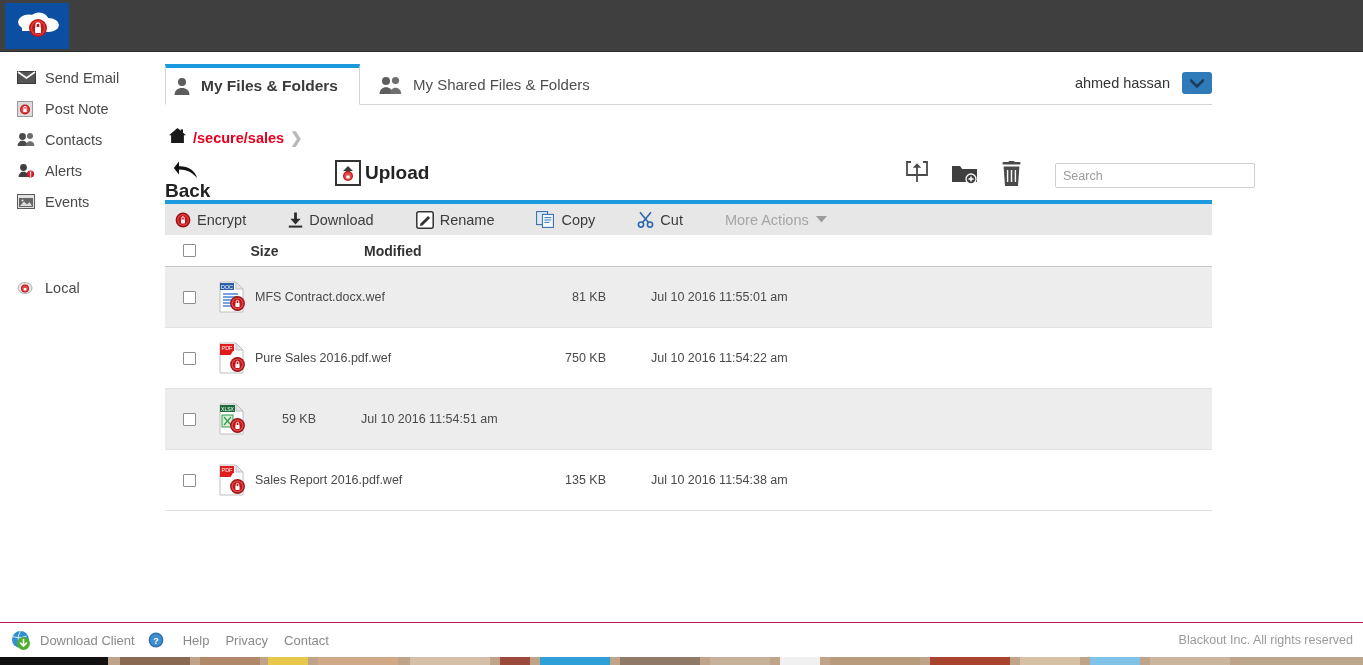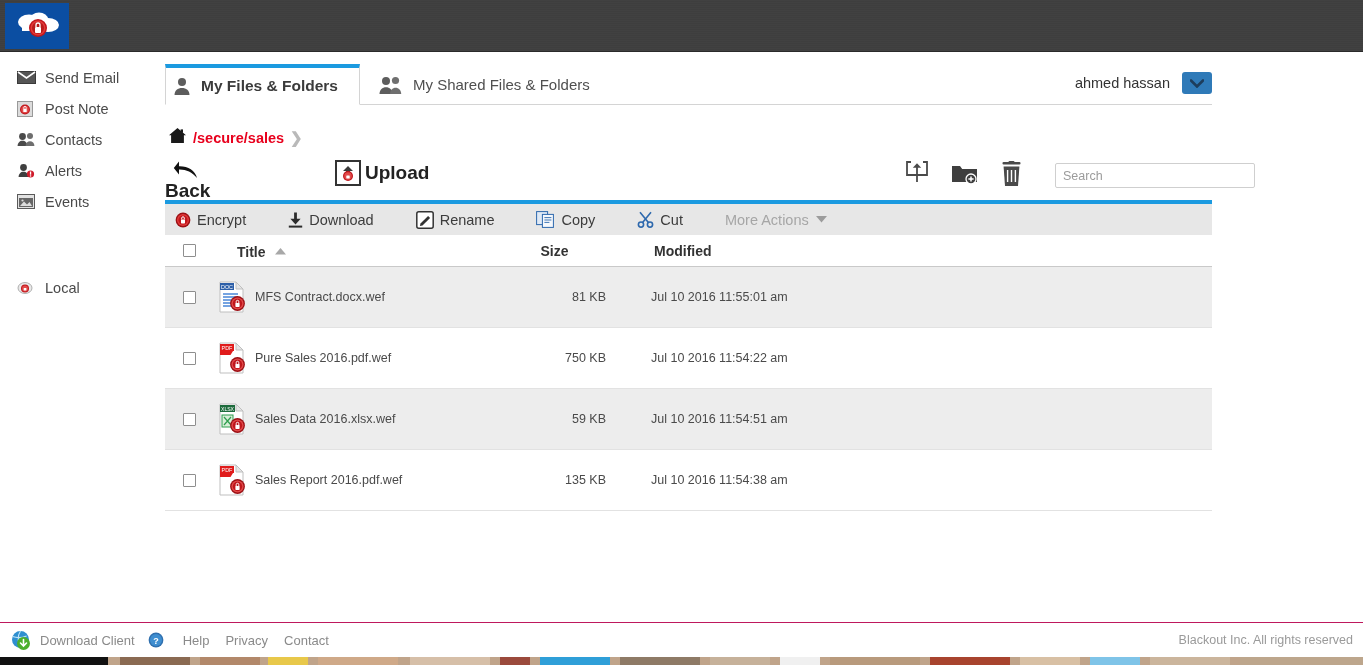--- a/index.html
+++ b/index.html
@@ -403,28 +403,20 @@
           </svg>
       </span>
     </div>
   </div>
 
   <div class="tbl">
     <div class="thead">
       <div class="c-check">
         <span class="chk"></span>
       </div>
-      <div class="c-title">
-        <span>Title</span>
-        <span class="sortarrow">
-          <svg width="11" height="7" viewBox="0 0 11 7">
-              <path d="M5.5 0L11 6.5H0z" fill="#a8a8a8"></path>
-            </svg>
-        </span>
-      </div>
       <div class="c-size">Size</div>
       <div class="c-mod">Modified</div>
     </div>
 
     <div class="trow odd">
       <div class="c-check">
         <span class="chk"></span>
       </div>
       <div class="c-icon">
         <svg width="28" height="32" viewBox="0 0 28 32">
@@ -482,21 +474,20 @@
           <text x="9.5" y="8" font-size="5.1" fill="#fff" text-anchor="middle" font-family="Liberation Sans">XLSX</text>
           <rect x="4" y="12" width="11" height="12" fill="#d9efd9" stroke="#2f9e4f"></rect>
           <path d="M6 14l7 8M13 14l-7 8" stroke="#2f9e4f" stroke-width="1.2"></path>
           <circle cx="19.5" cy="22.5" r="7.4" fill="#9b0f14"></circle>
           <circle cx="19.5" cy="22.5" r="6.1" fill="#e24a4a"></circle>
           <circle cx="19.5" cy="22.5" r="4.7" fill="#c0161c"></circle>
           <rect x="17.4" y="21.9" width="4.2" height="4" rx=".7" fill="#fff"></rect>
           <path d="M18.2 21.9v-1.3a1.3 1.3 0 0 1 2.6 0v1.3" stroke="#fff" stroke-width="1" fill="none"></path>
         </svg>
       </div>
-      <div class="c-title">Sales Data 2016.xlsx.wef</div>
       <div class="c-size">59 KB</div>
       <div class="c-mod">Jul 10 2016 11:54:51 am</div>
     </div>
 
     <div class="trow even">
       <div class="c-check">
         <span class="chk"></span>
       </div>
       <div class="c-icon">
         <svg width="28" height="32" viewBox="0 0 28 32">

